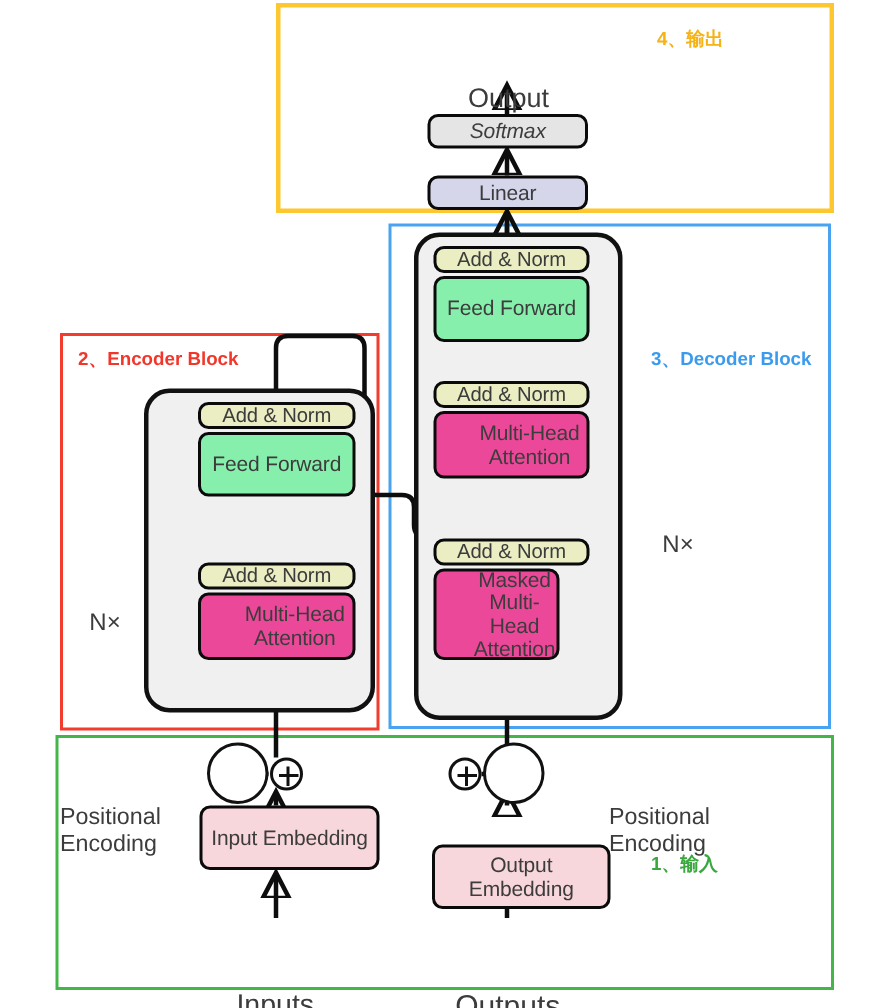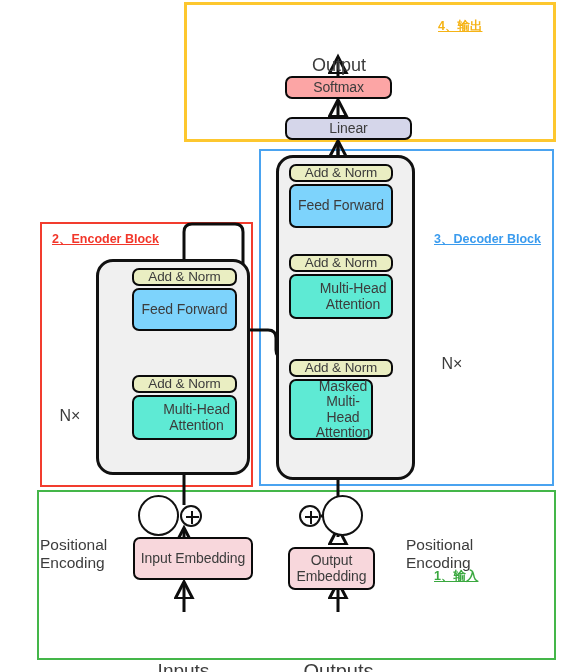--- a/index.html
+++ b/index.html
@@ -2,21 +2,21 @@
 <html><head>
 <meta charset="utf-8">
 <style>
   html,body{margin:0;padding:0;background:#ffffff;}
   body{width:582px;height:672px;position:relative;overflow:hidden;
        font-family:"Liberation Sans","DejaVu Sans",sans-serif;color:#3c3c3c;}
   #stage{position:absolute;left:0;top:0;width:582px;height:672px;}
 
   
   .region{position:absolute;box-sizing:border-box;background:transparent;}
-  .region-label{position:absolute;font-size:12.5px;font-weight:700;white-space:nowrap;text-decoration:underline;}
+  .region-label{position:absolute;font-size:12.5px;font-weight:700;white-space:nowrap;}
 
   #region-output{left:184px;top:2px;width:372px;height:140px;border:3px solid #fdc72f;}
   #label-output{left:438px;top:18px;color:#f5b316;}
 
   #region-decoder{left:259px;top:149px;width:295px;height:337px;border:2.5px solid #4aa3f0;}
   #label-decoder{left:434px;top:231px;color:#3a9bee;}
 
   #region-encoder{left:40px;top:222px;width:213px;height:265px;border:2.5px solid #f23c2e;}
   #label-encoder{left:52px;top:231px;color:#f2362a;}
 
@@ -30,47 +30,47 @@
   #enc-shell{left:96px;top:259px;width:154px;height:216px;}
   #dec-shell{left:276px;top:155px;width:139px;height:325px;}
 
   
   .node{position:absolute;box-sizing:border-box;border:2.6px solid #0a0a0a;
         border-radius:7px;display:flex;align-items:center;justify-content:center;
         text-align:center;line-height:1.08;font-size:14px;color:#3c3c3c;
         letter-spacing:-0.1px;}
   .node.sm{font-size:13.5px;}
   .addnorm{background:#eaeec2;}
-  .ffwd{background:#7dd3fc;text-align:right;}
-  .attn{background:#5eead4;padding-left:24px;}
+  .ffwd{background:#86efac;text-align:right;}
+  .attn{background:#ec4899;padding-left:24px;}
   .embed{background:#f8d7dc;}
-  .softmax{background:#fca5a5;}
+  .softmax{background:#e5e5e5;font-style:italic;}
   .linear{background:#d5d6ea;}
 
   
   #node-softmax{left:285px;top:76px;width:107px;height:23px;}
-  #node-linear{left:285px;top:117px;width:127px;height:23px;}
+  #node-linear{left:285px;top:117px;width:107px;height:23px;}
 
   
   #enc-addnorm-top{left:132px;top:268px;width:105px;height:18px;}
   #enc-ffwd{left:132px;top:288px;width:105px;height:43px;}
   #enc-addnorm-bot{left:132px;top:375px;width:105px;height:18px;}
   #enc-mha{left:132px;top:395px;width:105px;height:45px;}
 
   
   #dec-addnorm-top{left:289px;top:164px;width:104px;height:18px;}
   #dec-ffwd{left:289px;top:184px;width:104px;height:44px;}
   #dec-addnorm-mid{left:289px;top:254px;width:104px;height:18px;}
   #dec-mha{left:289px;top:274px;width:104px;height:45px;}
   #dec-addnorm-bot{left:289px;top:359px;width:104px;height:18px;}
   #dec-masked-mha{left:289px;top:379px;width:84px;height:61px;}
 
   
   #node-input-embed{left:133px;top:537px;width:120px;height:43px;}
-  #node-output-embed{left:288px;top:547px;width:87px;height:43px;}
+  #node-output-embed{left:288px;top:563px;width:119px;height:43px;}
 
   
   .txt{position:absolute;font-size:16px;color:#3c3c3c;line-height:1.16;
        text-align:center;white-space:pre;margin-top:45px;}
   #txt-output-prob{left:248px;top:10px;width:182px;font-size:18px;}
   #txt-nx-enc{left:50px;top:362px;width:40px;font-size:16px;}
   #txt-nx-dec{left:432px;top:310px;width:40px;font-size:16px;}
   #txt-pe-left{left:40px;top:491px;width:92px;text-align:left;font-size:15.5px;}
   #txt-pe-right{left:406px;top:491px;width:110px;text-align:left;font-size:15.5px;}
   #txt-inputs{left:133px;top:615px;width:101px;font-size:19px;}

